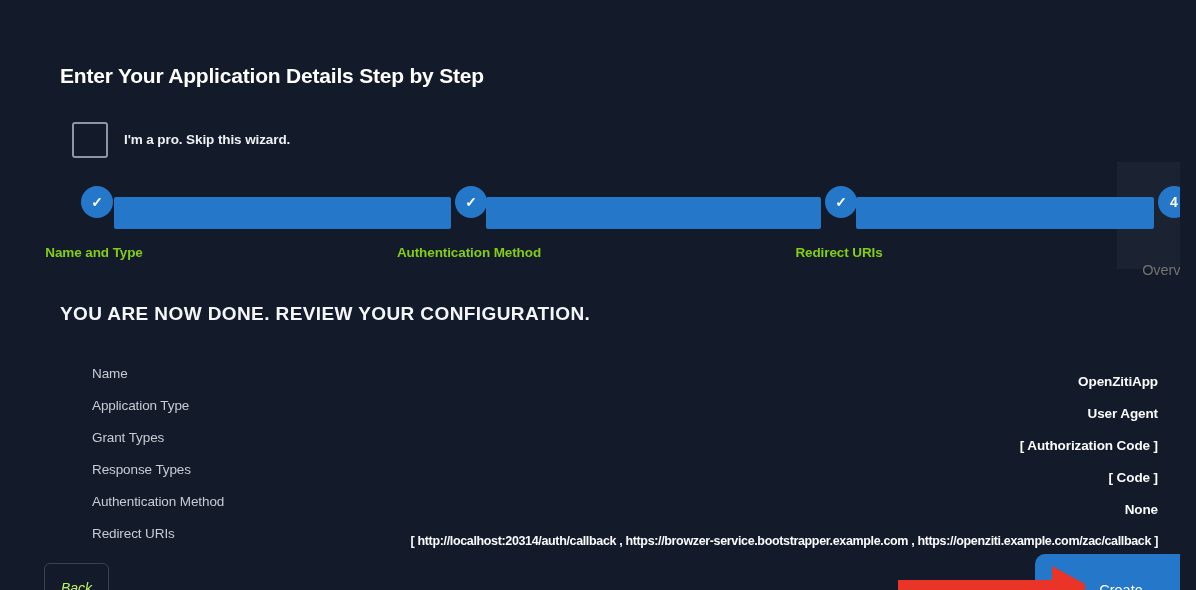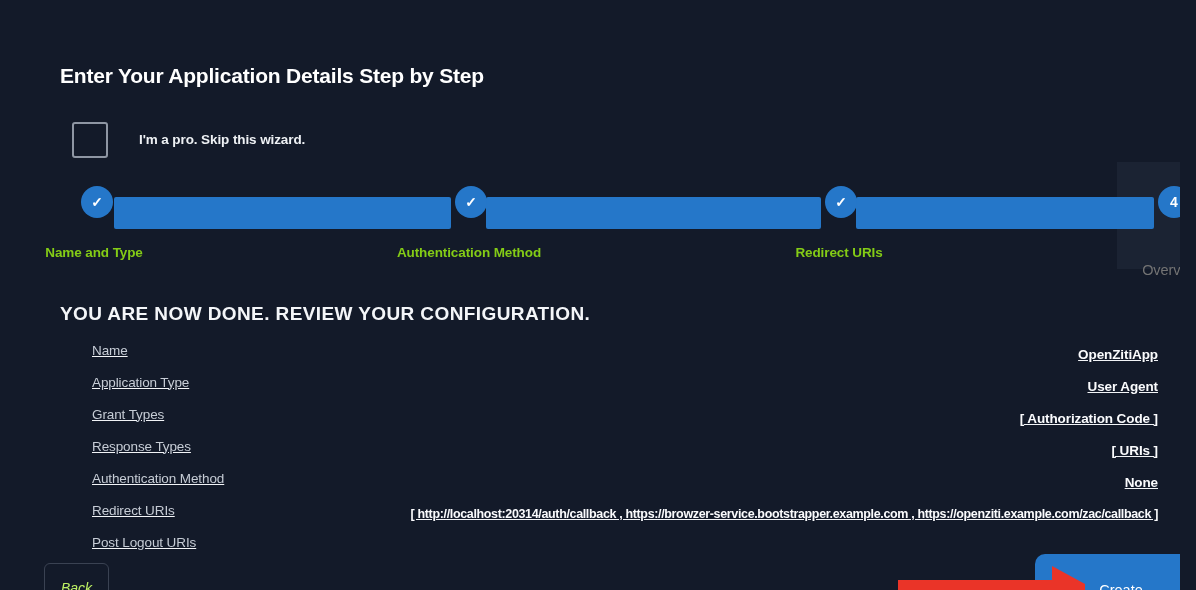--- a/index.html
+++ b/index.html
@@ -8,21 +8,21 @@
     position:relative; width:1196px; height:590px; overflow:hidden;
     background:var(--bg,#131a29);
     font-family:"Liberation Sans", sans-serif;
     color:var(--text,#f2f4f7);
   }
   .page-title {
     position:absolute; left:12px; top:16px;
     font-size:21px; font-weight:700; letter-spacing:-0.2px; color:#ffffff;
     white-space:nowrap;
   }
-  .skip-row { position:absolute; left:24px; top:68px; display:flex; align-items:center; gap:15px; cursor:pointer; }
+  .skip-row { position:absolute; left:24px; top:68px; display:flex; align-items:center; cursor:pointer; }
   .checkbox {
     width:19px; height:19px; border:2px solid var(--checkbox_border,#8e96a3);
     border-radius:3px; background:transparent; flex:0 0 auto;
   }
   .skip-label { font-size:13.5px; font-weight:700; color:#eef1f4; letter-spacing:-0.1px; }
 
   .overview-panel {
     position:absolute; left:1085px; top:130px; width:111px; height:107px;
     background:var(--panel,#1b2333);
   }
@@ -47,21 +47,21 @@
   }
   .slabel-1 { left:62px; } .slabel-2 { left:437px; } .slabel-3 { left:807px; }
   .slabel-4 { left:1140px; font-size:14.5px; font-weight:400; color:#737373;margin-top:17px; }
 
   .review-heading {
     position:absolute; left:12px; top:255px;
     font-size:19px; font-weight:600; letter-spacing:0.4px; color:#f4f6f9;
     white-space:nowrap;
   }
   .rows { position:absolute; left:12px; right:22px; top:286px; }
-  .row { height:25px; display:flex; align-items:center; justify-content:space-between;text-decoration:underline; }
+  .row { height:25px; display:flex; justify-content:space-between; }
   .row-label { font-size:13.5px; font-weight:400; color:var(--label,#c6ccd5); white-space:nowrap; letter-spacing:-0.1px; }
   .row-value { font-size:13.5px; font-weight:700; color:var(--value,#fafbfd); white-space:nowrap; letter-spacing:-0.1px;margin-top:8px; }
   .row-value.long { font-size:12.5px; letter-spacing:-0.35px; }
 
   .back-btn {
     position:absolute; left:12px; top:531px; width:65px; height:28px;
     background:transparent; border:1px solid var(--border,#3a4252); border-radius:6px;
     color:#bef264; font-size:14px; font-family:inherit; cursor:pointer;font-style:italic;
   }
   .create-btn {
@@ -125,33 +125,29 @@
     <div class="row">
       <span class="row-label">Application Type</span>
       <span class="row-value">User Agent</span>
     </div>
     <div class="row">
       <span class="row-label">Grant Types</span>
       <span class="row-value">[ Authorization Code ]</span>
     </div>
     <div class="row">
       <span class="row-label">Response Types</span>
-      <span class="row-value">[ URIs ]</span>
+      <span class="row-value">[ Code ]</span>
     </div>
     <div class="row">
       <span class="row-label">Authentication Method</span>
       <span class="row-value">None</span>
     </div>
     <div class="row">
       <span class="row-label">Redirect URIs</span>
       <span class="row-value long">[ http://localhost:20314/auth/callback , https://browzer-service.bootstrapper.example.com , https://openziti.example.com/zac/callback ]</span>
-    </div>
-    <div class="row">
-      <span class="row-label">Post Logout URIs</span>
-      <span class="row-value"></span>
     </div>
   </div>
 
   <button class="back-btn">Back</button>
   <button class="create-btn">Create</button>
 
   <div class="arrow-line"></div>
   <div class="arrow-head"></div>
 
 </div>

